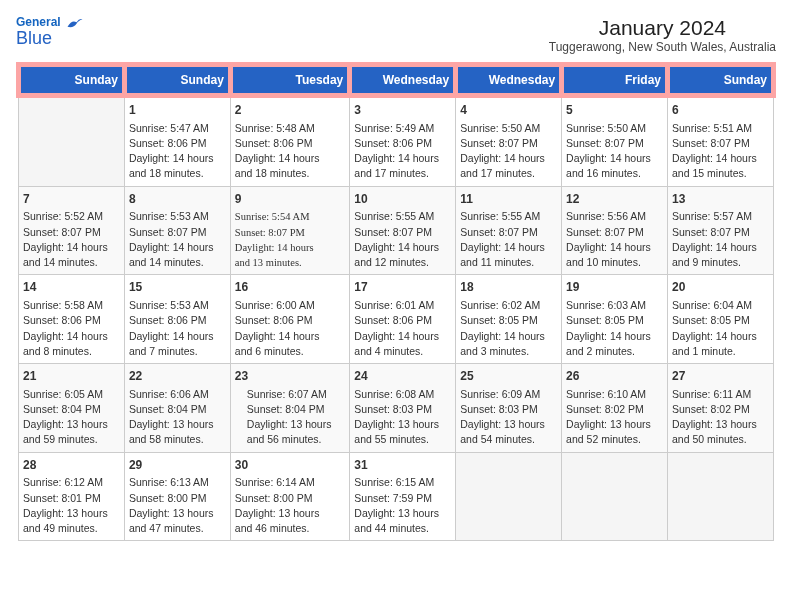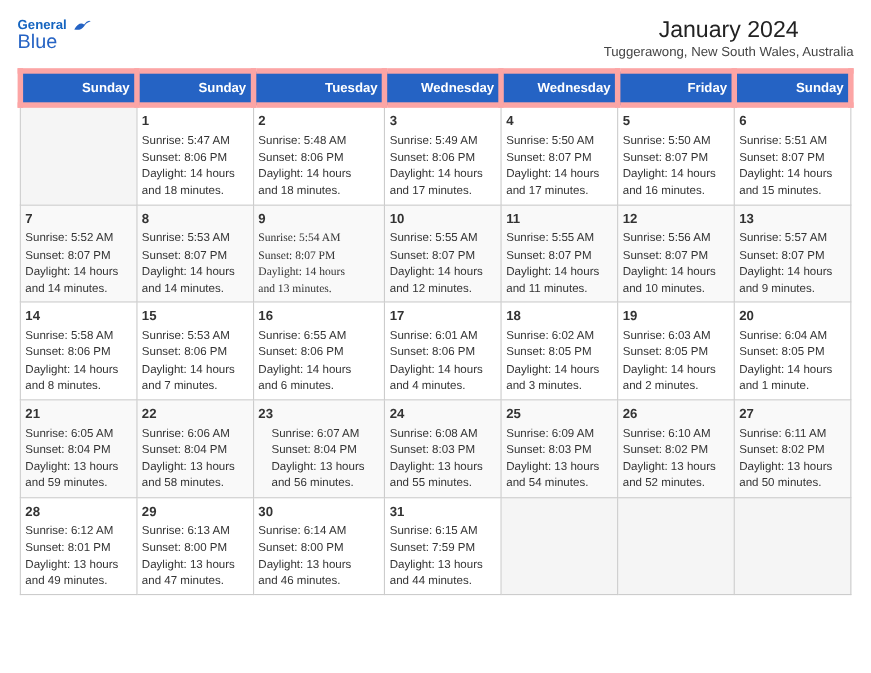--- a/index.html
+++ b/index.html
@@ -228,21 +228,21 @@
         </td>
         <td>
           <span class="day-num">15</span>
           <div class="day-info" style="white-space: pre-line;">Sunrise: 5:53 AM
 Sunset: 8:06 PM
 Daylight: 14 hours
 and 7 minutes.</div>
         </td>
         <td>
           <span class="day-num">16</span>
-          <div class="day-info" style="white-space: pre-line;">Sunrise: 6:55 AM
+          <div class="day-info" style="white-space: pre-line;">Sunrise: 6:00 AM
 Sunset: 8:06 PM
 Daylight: 14 hours
 and 6 minutes.</div>
         </td>
         <td>
           <span class="day-num">17</span>
           <div class="day-info" style="white-space: pre-line;">Sunrise: 6:01 AM
 Sunset: 8:06 PM
 Daylight: 14 hours
 and 4 minutes.</div>

